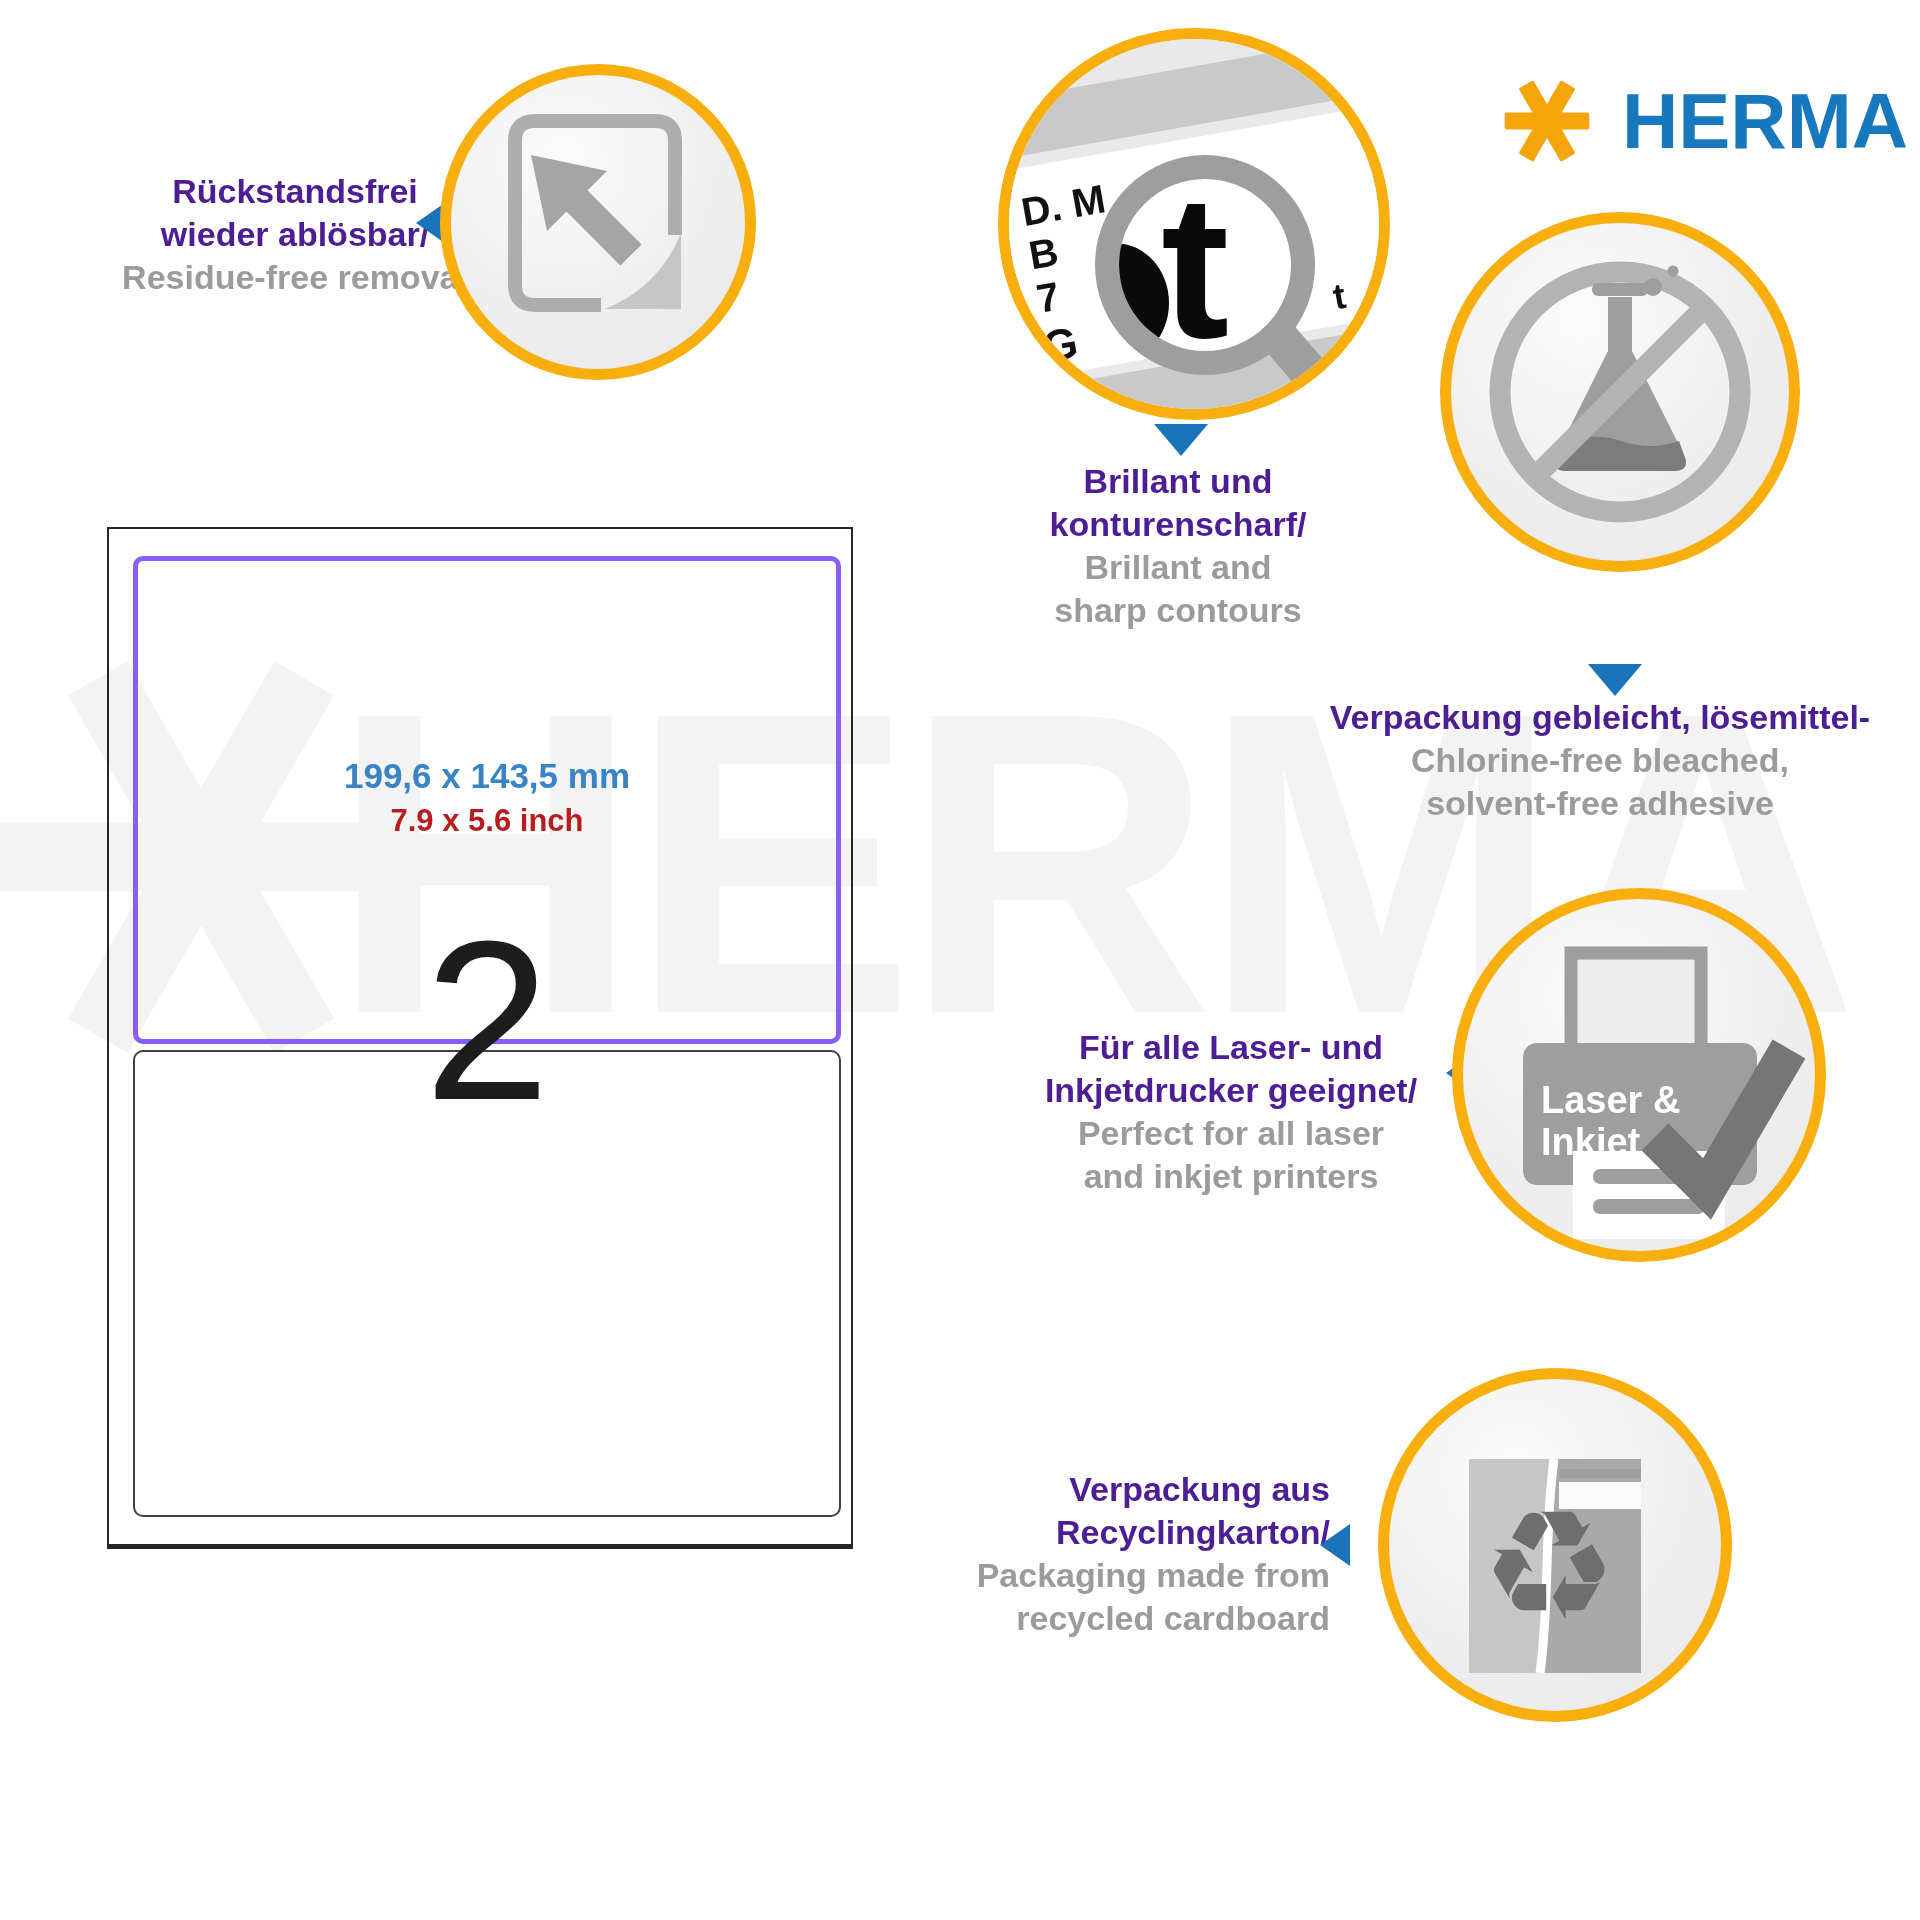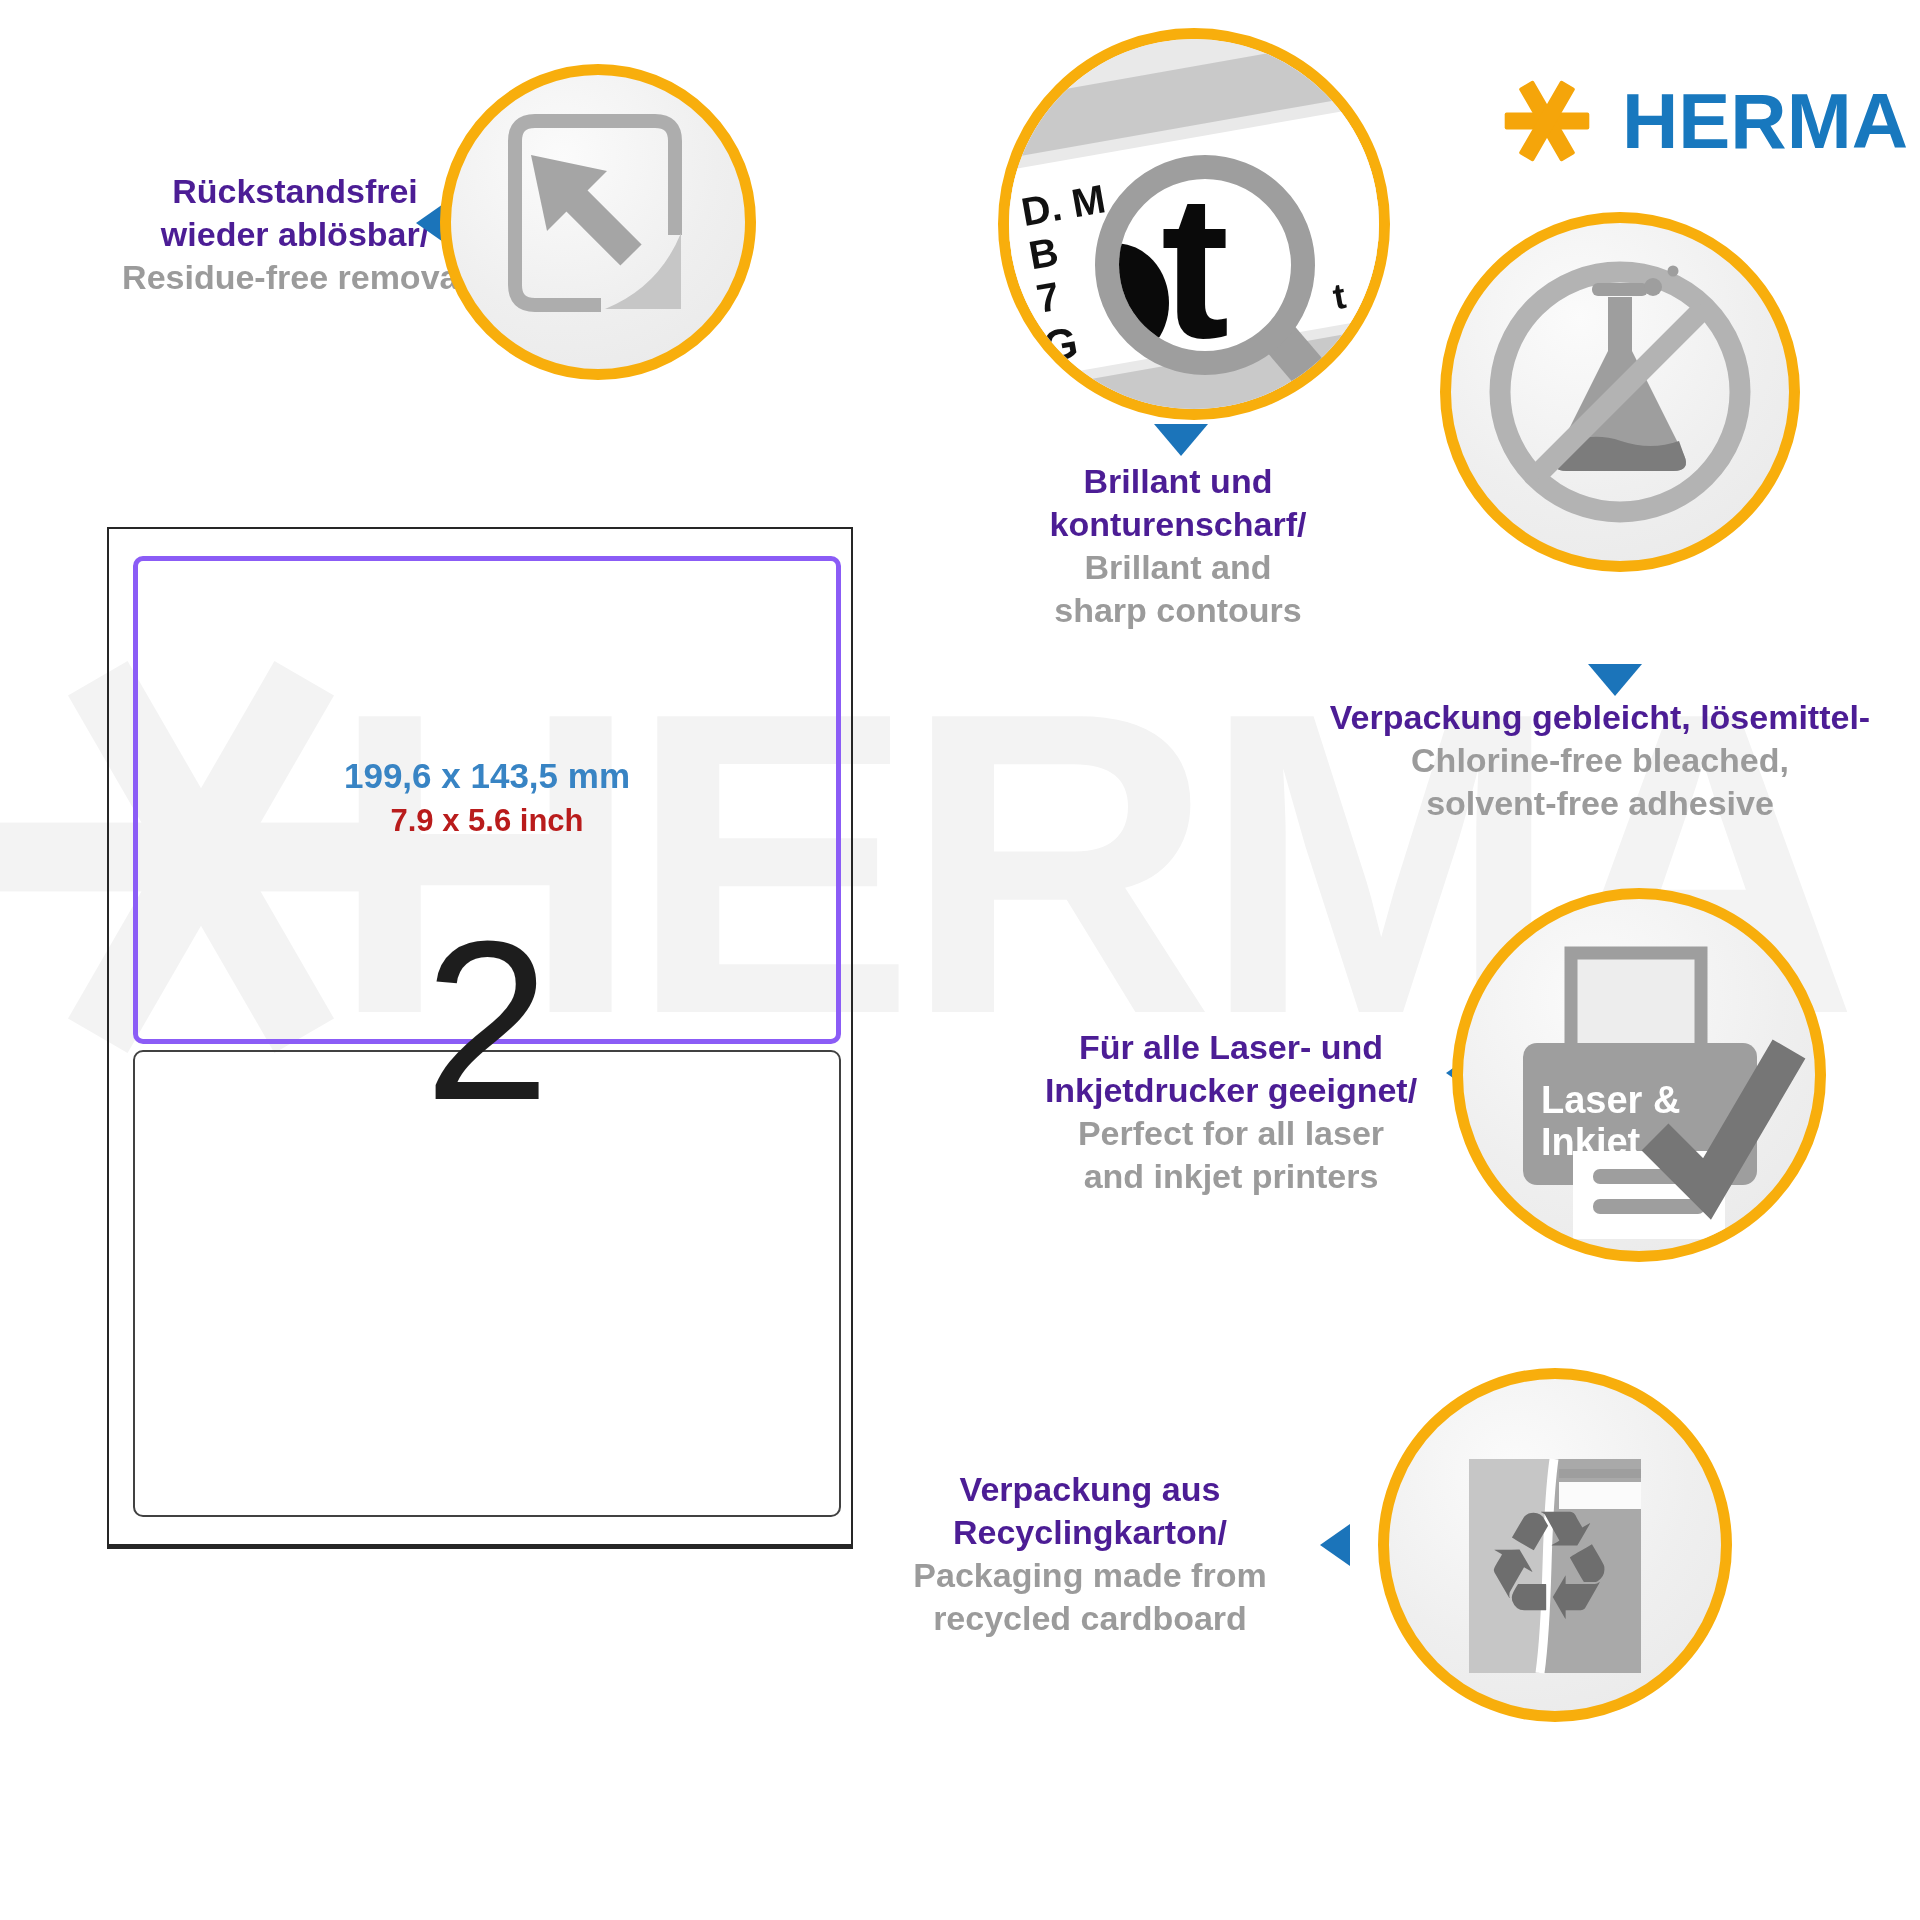--- a/index.html
+++ b/index.html
@@ -170,21 +170,21 @@
       <rect x="60" y="144" width="234" height="142" rx="14" fill="#9E9E9E"></rect>
       <rect x="110" y="252" width="152" height="88" fill="#FFFFFF"></rect>
       <rect x="130" y="270" width="112" height="15" rx="7" fill="#9E9E9E"></rect>
       <rect x="130" y="300" width="112" height="15" rx="7" fill="#9E9E9E"></rect>
       <text x="78" y="214" font-size="38" fill="#FFFFFF">Laser &amp;</text>
       <text x="78" y="256" font-size="38" fill="#FFFFFF">Inkjet</text>
       <path d="M 192,238 L 244,290 L 326,150" fill="none" stroke="#767676" stroke-width="38"></path>
     </svg>
   </div>
 
-  <div class="ftext" style="left:890px;top:1468px;width:400px;">
+  <div class="ftext" style="left:930px;top:1468px;width:400px;text-align:right;">
     <span class="de">Verpackung aus</span>
     <span class="de">Recyclingkarton/</span>
     <span class="en">Packaging made from</span>
     <span class="en">recycled cardboard</span>
   </div>
   <div class="tri tri-left" style="left:1320px;top:1524px;"></div>
   <div class="circle" style="left:1378px;top:1368px;width:354px;height:354px;">
     <svg width="332" height="332" viewBox="0 0 332 332">
       <rect x="80" y="80" width="172" height="214" fill="#C6C6C6"></rect>
       <path d="M 163,80 H 252 V 294 H 149 C 159,222 153,152 163,80 Z" fill="#A9A9A9"></path>

